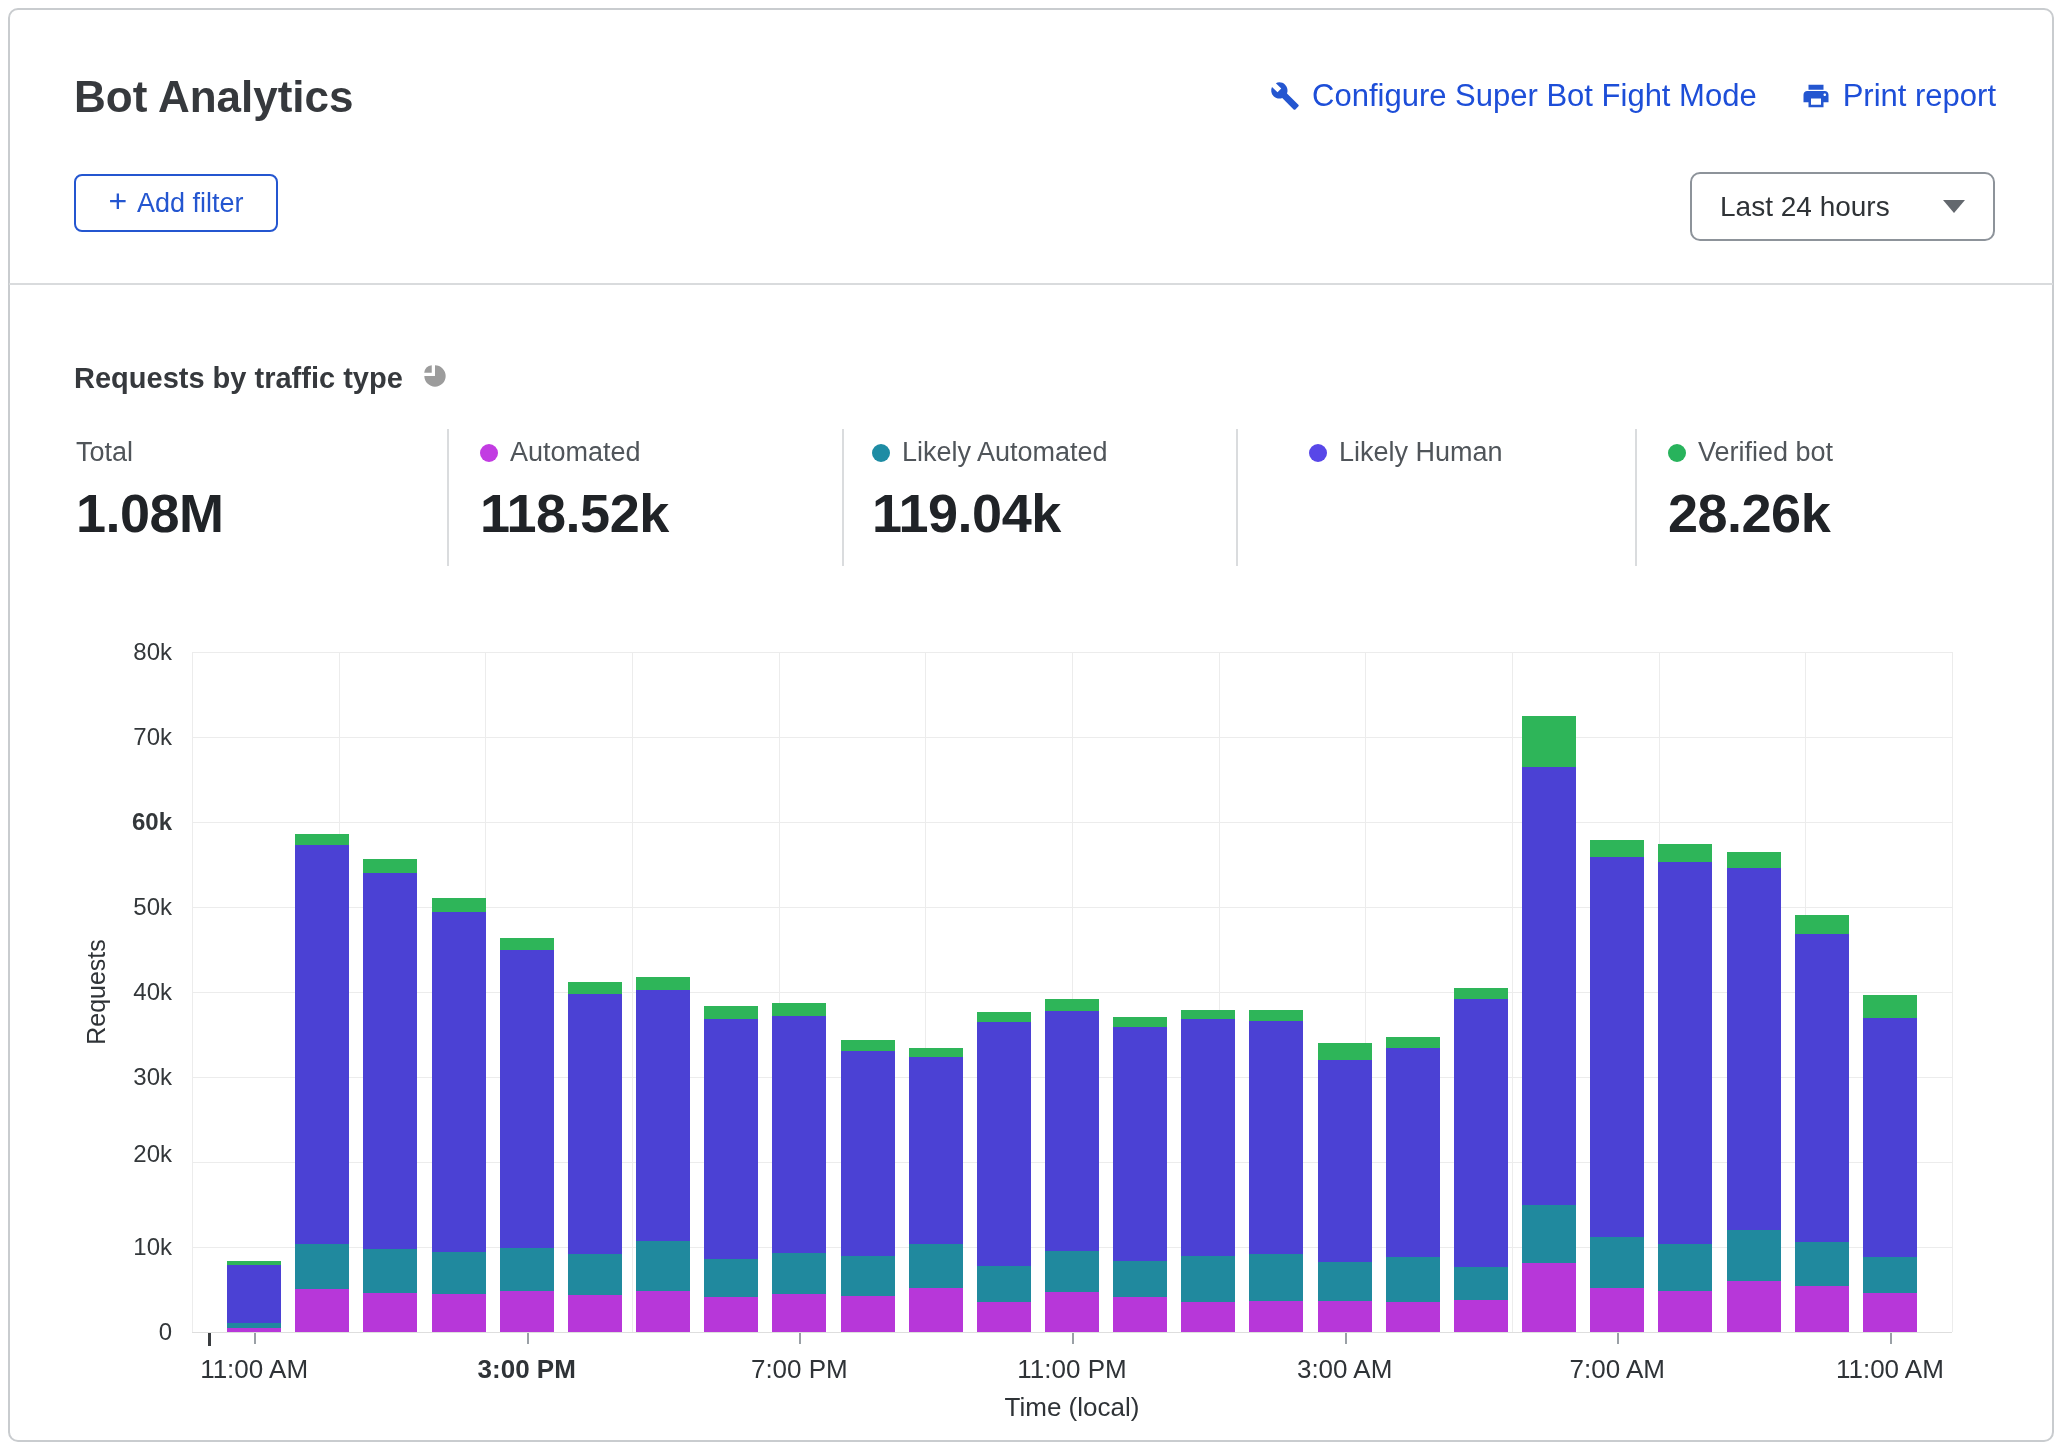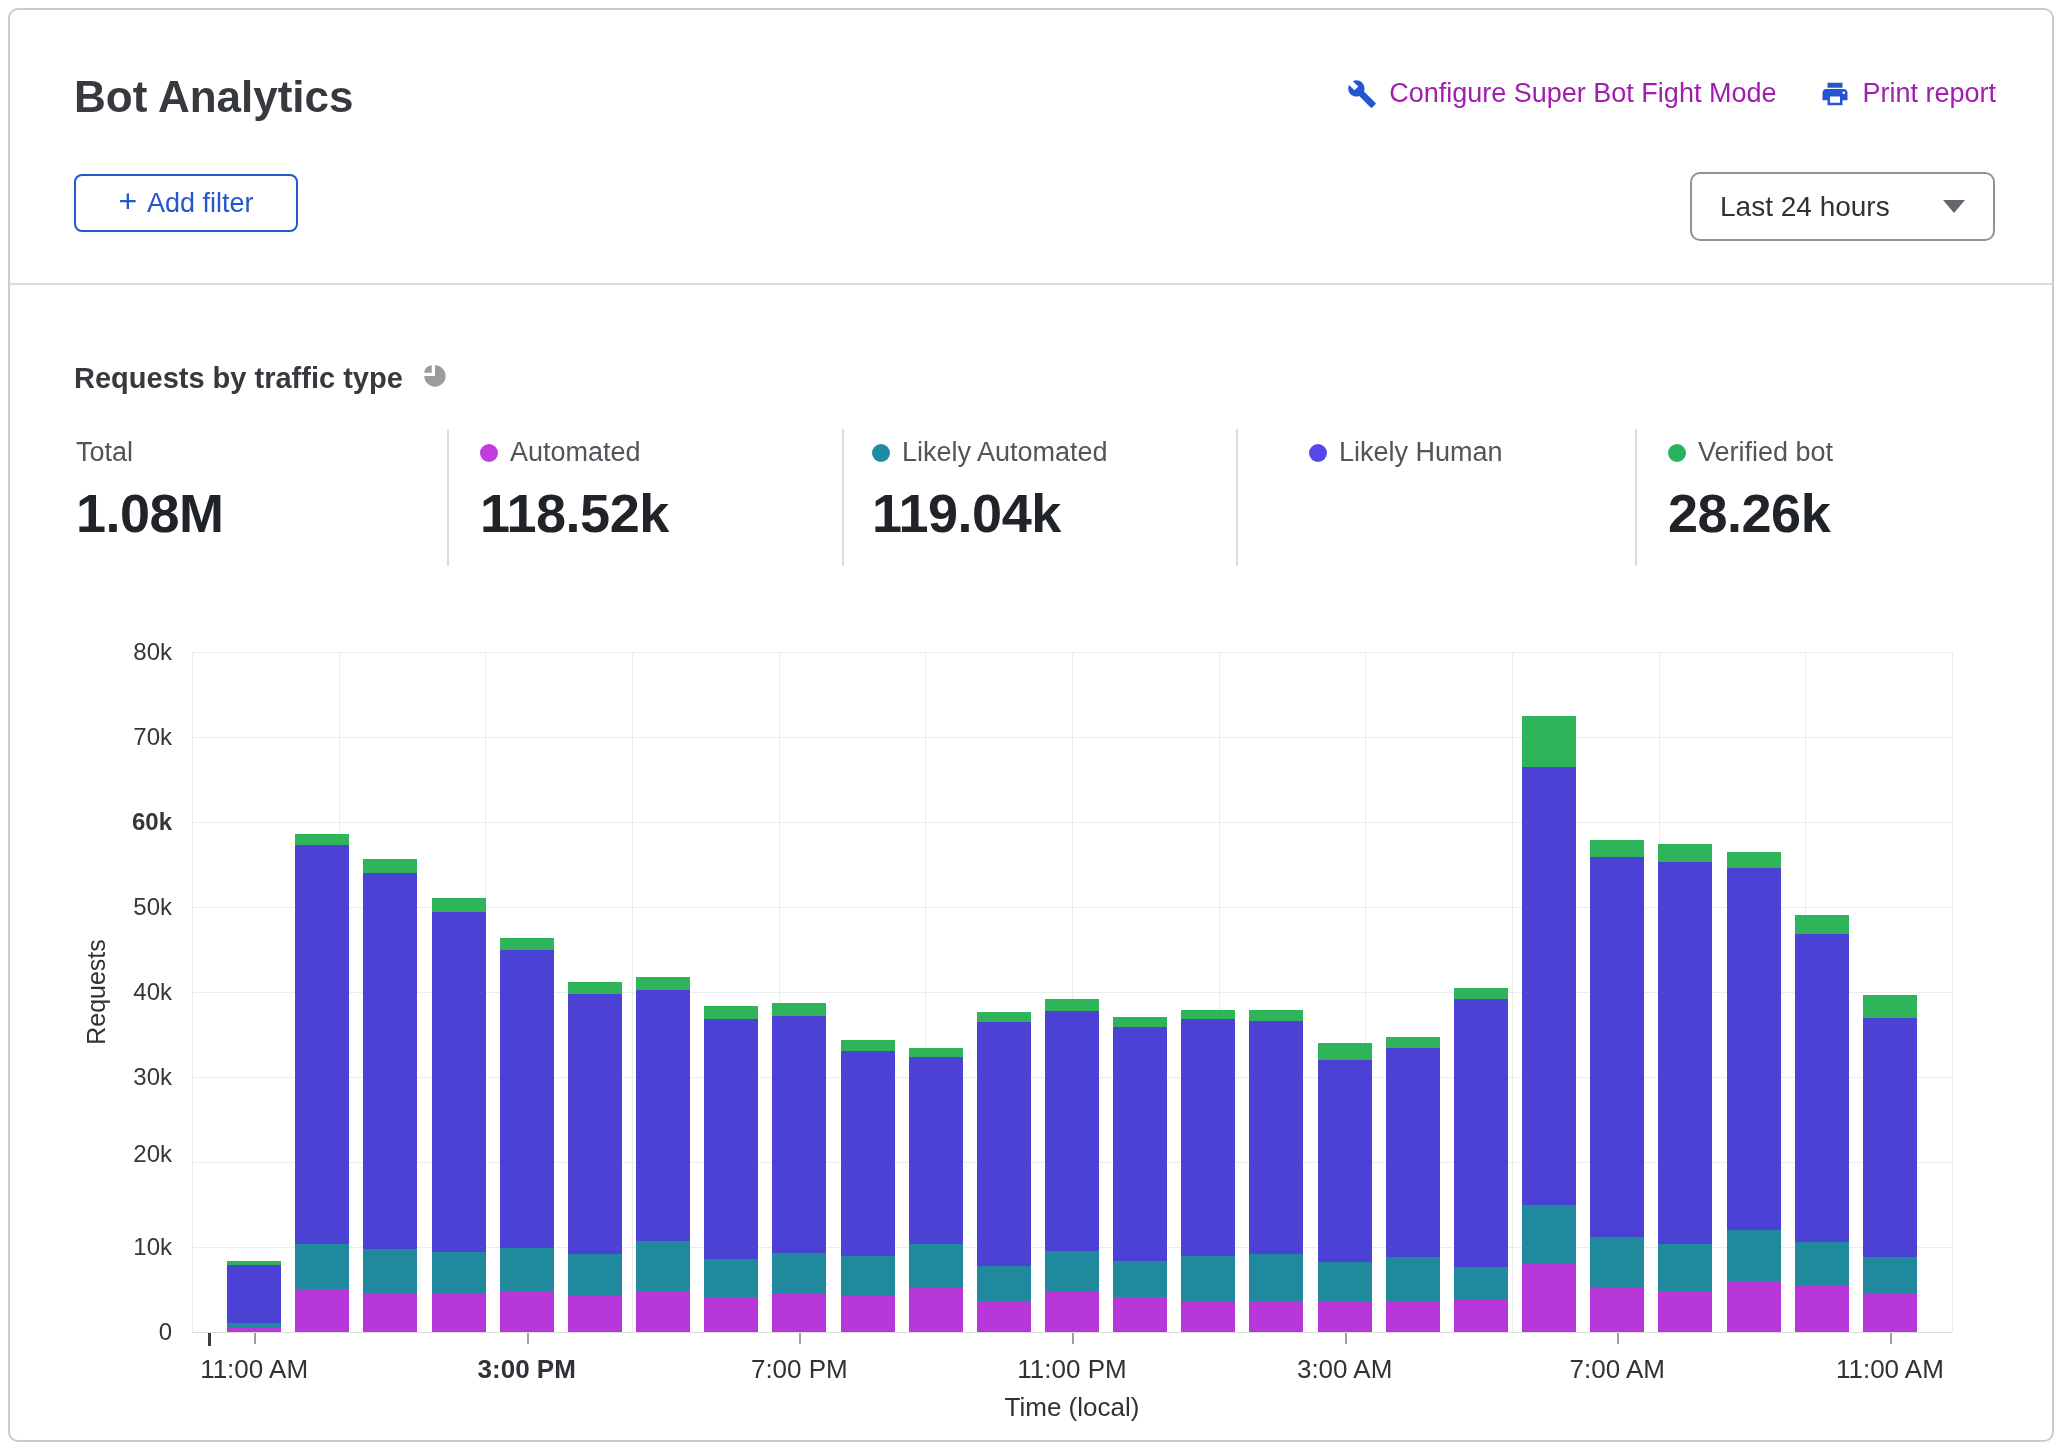--- a/index.html
+++ b/index.html
@@ -5,24 +5,24 @@
   * { margin:0; padding:0; box-sizing:border-box; }
   html,body { width:2062px; height:1450px; background:#ffffff; overflow:hidden;
     font-family:"Liberation Sans", sans-serif; -webkit-font-smoothing:antialiased; }
 
   .card-border { position:absolute; left:8px; top:8px; width:2046px; height:1434px;
     border:2px solid #c9cccf; border-radius:10px; pointer-events:none; background:transparent; }
 
   .page-title { position:absolute; left:74px; top:72px; font-size:44px; font-weight:600; color:#36393d; }
 
   .top-links { position:absolute; right:66px; top:78px; display:flex; align-items:center; gap:44px; }
-  .link { display:flex; align-items:center; gap:12px; color:#a21caf; font-size:27px; cursor:pointer; }
+  .link { display:flex; align-items:center; gap:12px; color:#1d4ed8; font-size:31px; cursor:pointer; }
   .link svg { display:block; }
 
-  .add-filter-btn { position:absolute; left:74px; top:174px; width:224px; height:58px;
+  .add-filter-btn { position:absolute; left:74px; top:174px; width:204px; height:58px;
     border:2px solid #2456d0; border-radius:8px; background:#fff; color:#2456d0;
     display:flex; align-items:center; justify-content:center; gap:10px; font-size:27px; cursor:pointer; }
   .plus-icon::before { content:"+"; font-size:32px; font-weight:500; line-height:1; position:relative; top:-1px; }
 
   .time-select { position:absolute; left:1690px; top:172px; width:305px; height:69px;
     border:2px solid #8d939a; border-radius:10px; background:#fff; display:flex; align-items:center;
     padding:0 28px; font-size:28px; color:#2f3337; cursor:pointer; }
   .caret-down { margin-left:auto; width:0; height:0; border-left:11px solid transparent;
     border-right:11px solid transparent; border-top:13px solid #63686e; }
 

